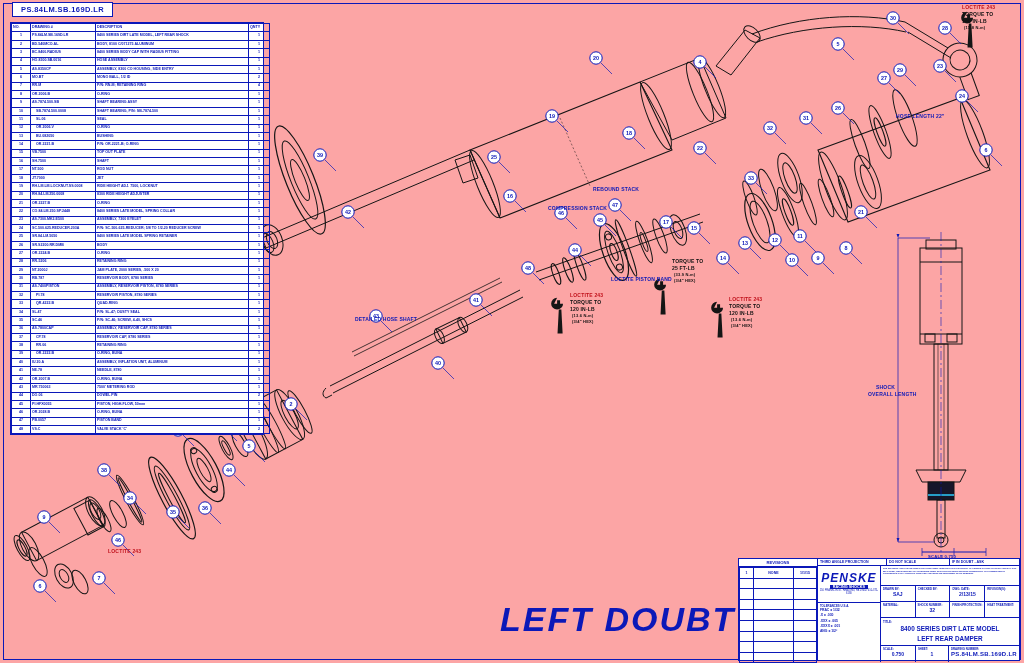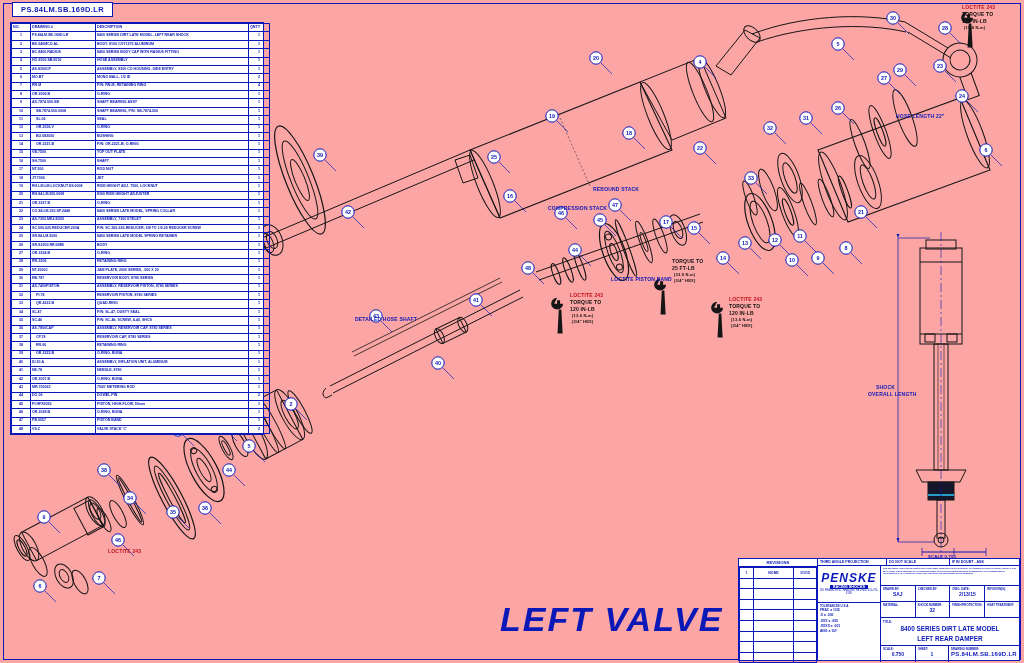--- a/index.html
+++ b/index.html
@@ -889,21 +889,21 @@
   <div class="ann blk" style="left:731px;top:317px;font-size:4px;">(13.6 N-m)</div>
   <div class="ann blk" style="left:731px;top:323px;font-size:4px;">(3/4" HEX)</div>
 
   <div class="ann" style="left:355px;top:316px;">DETAILED HOSE SHAFT</div>
   <div class="ann red" style="left:108px;top:548px;">LOCTITE 243</div>
 
   <div class="ann c" style="left:876px;top:384px;">SHOCK</div>
   <div class="ann c" style="left:868px;top:391px;">OVERALL LENGTH</div>
   <div class="ann c" style="left:928px;top:554px;font-size:4.2px;">SCALE  0.750</div>
 
-  <div class="leftrear">LEFT VALVE</div>
+  <div class="leftrear">LEFT DOUBT</div>
 
   <div class="tblock">
 
     <div class="tb-rev">
       <div class="hd">REVISIONS</div>
       <table class="revtab">
         <tbody>
             <tr>
           <td class="rv1">1</td>
           <td>NONE</td>

